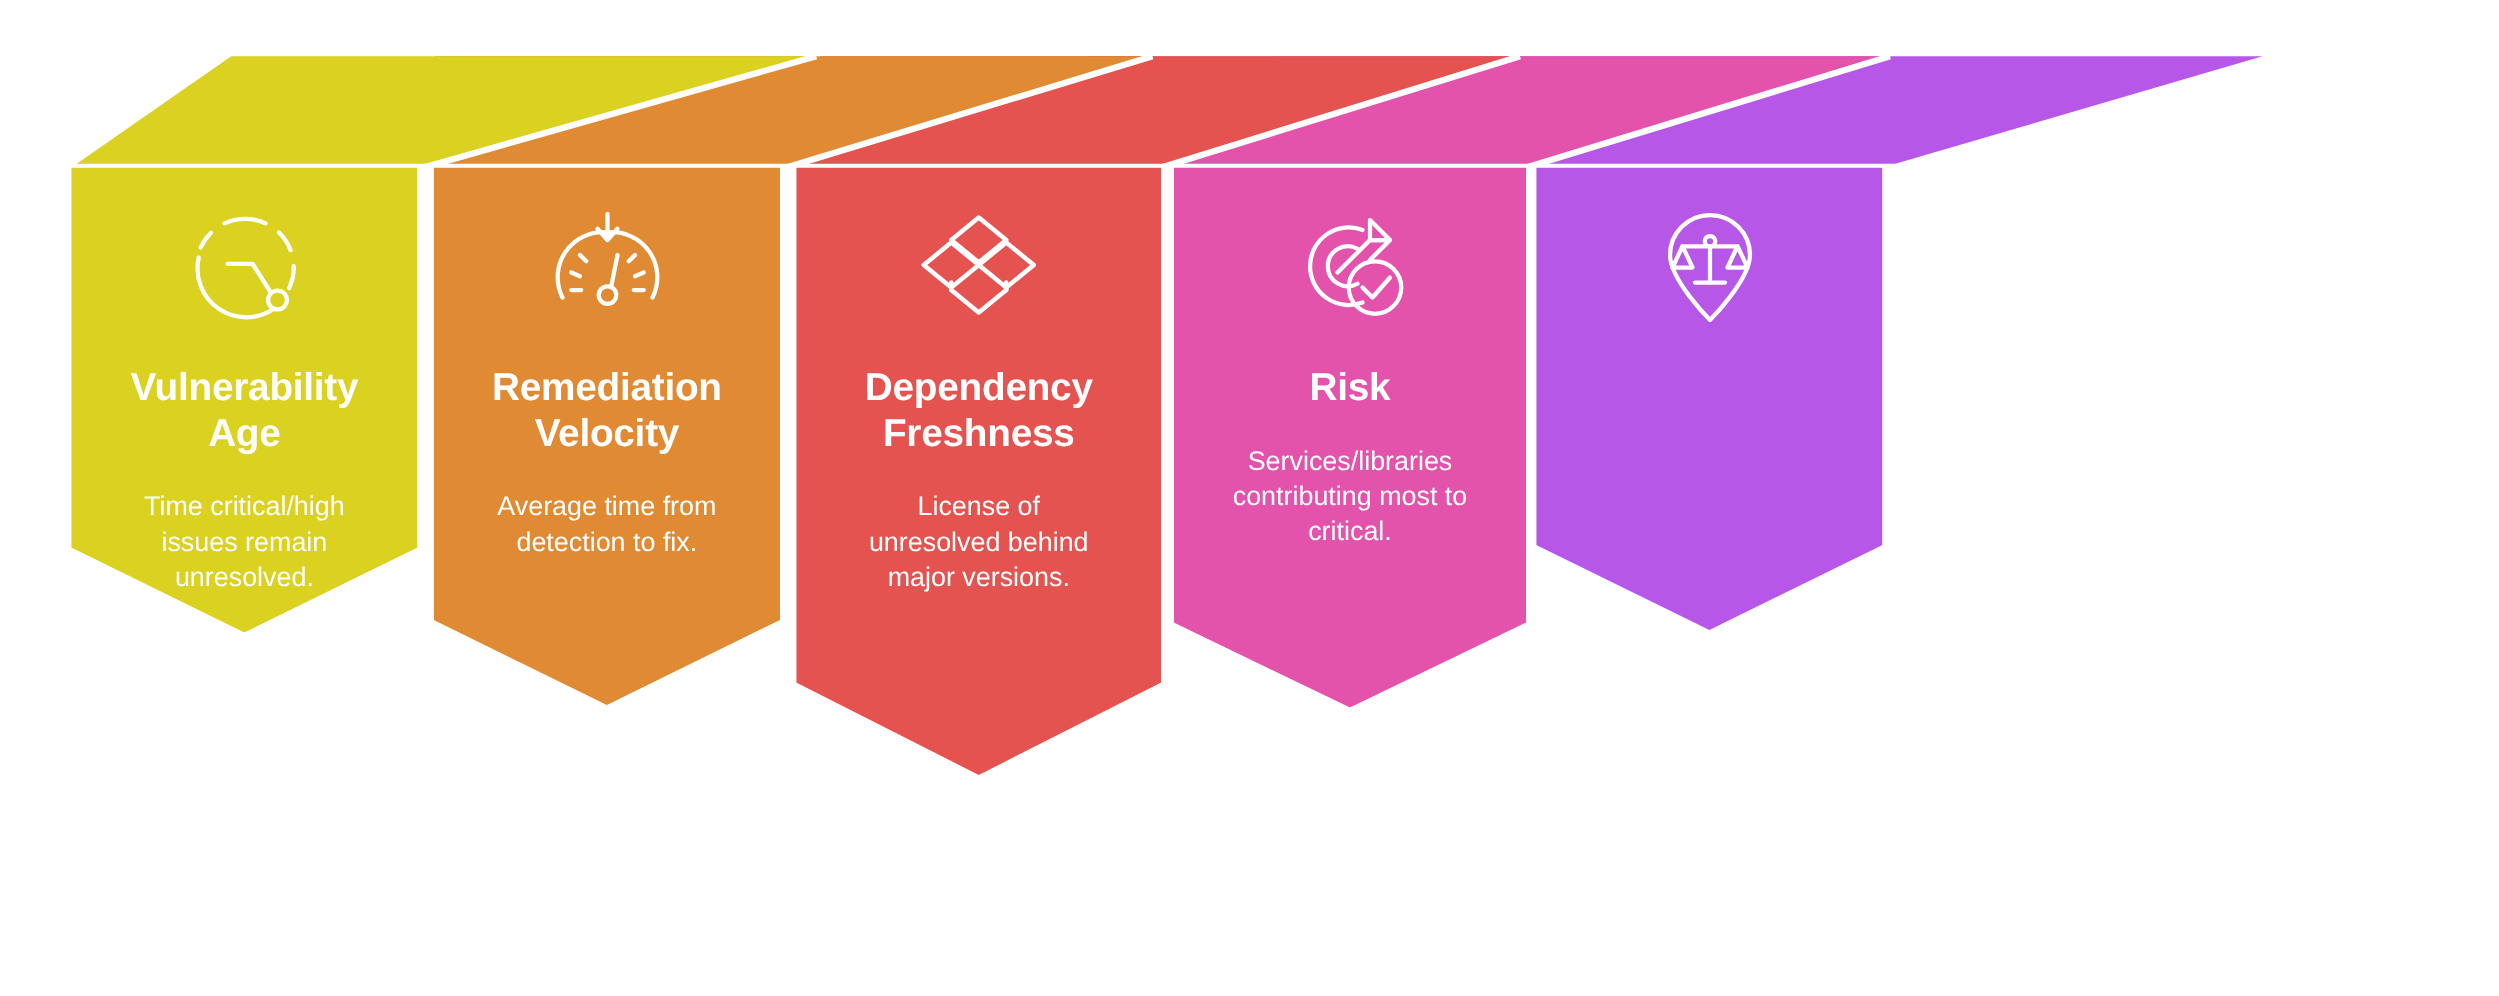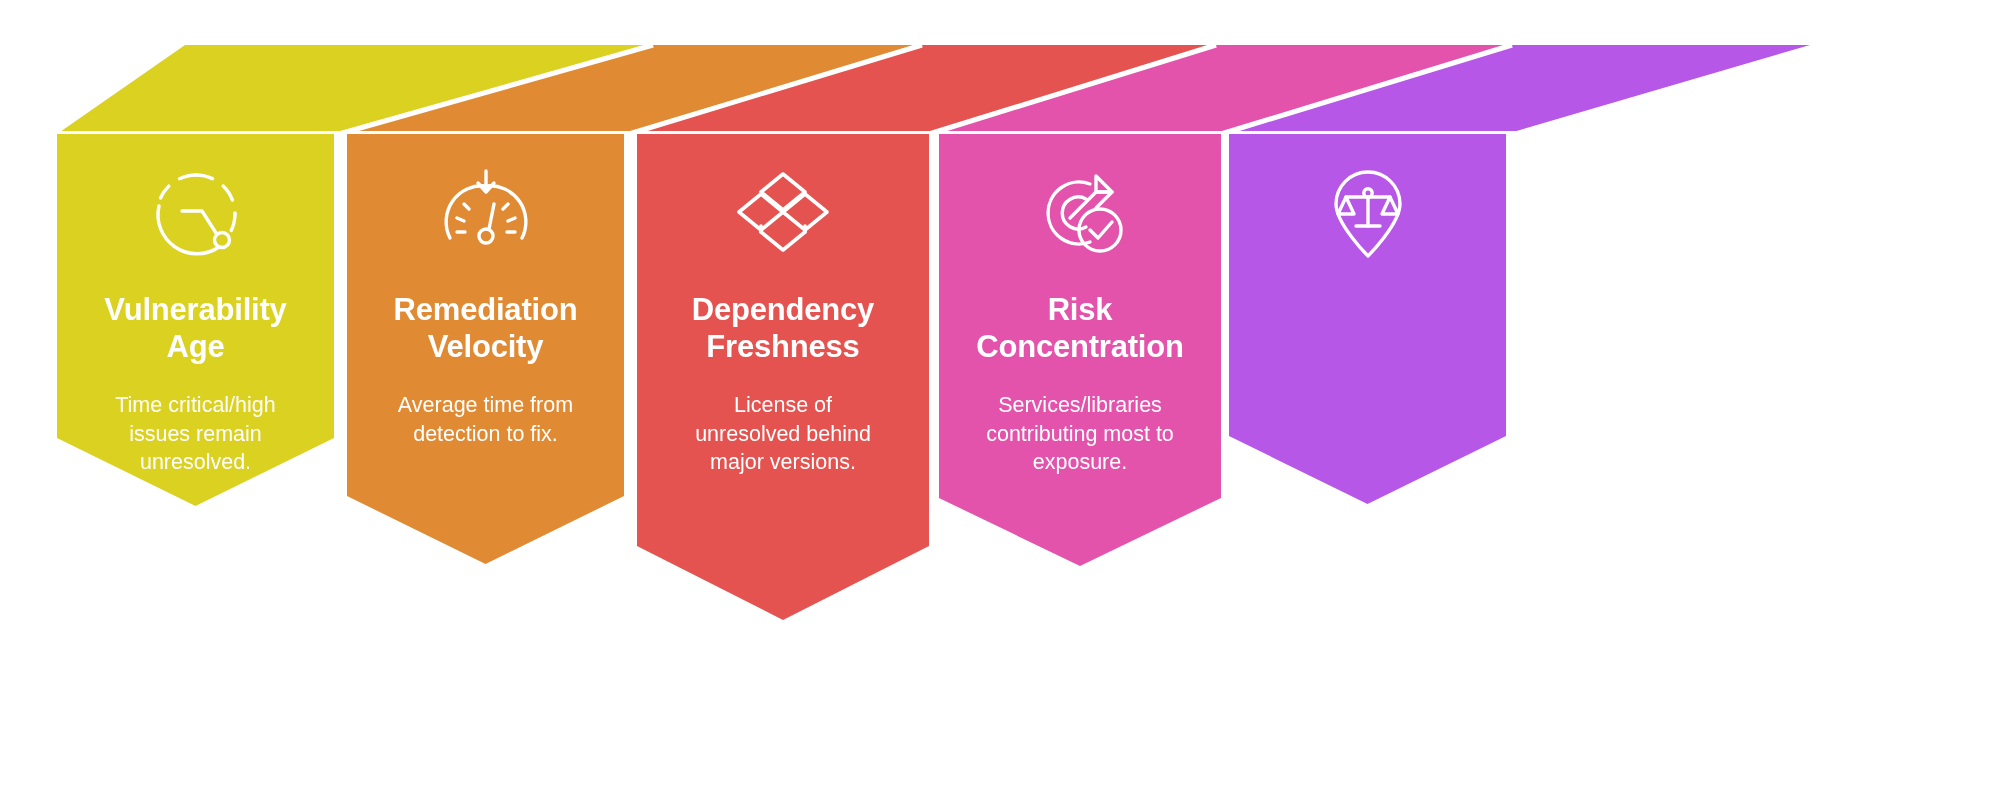--- a/index.html
+++ b/index.html
@@ -219,26 +219,25 @@
               <path d="M58 33 A16 16 0 1 0 58 61"></path>
               <path d="M42 52 L68 26"></path>
               <path d="M68 26 L68 10 L84 26 L68 26"></path>
               <path d="M68 26 L84 26 L68 42"></path>
               <circle cx="72" cy="64" r="21"></circle>
               <path d="M62 64 L70 72 L84 56"></path>
             </svg>
           </div>
           <div class="card-title">
             <span>Risk</span><br>
-            <span>Concentration</span>
           </div>
           <div class="card-desc">
             <span>Services/libraries</span><br>
             <span>contributing most to</span><br>
-            <span>exposure.</span>
+            <span>critical.</span>
           </div>
         </div>
       </div>
     </div>
 
     <div class="pennant" style="left:1229px; width:277px; height:370px;">
       <div class="pennant-body">
         <svg class="pennant-shape" viewBox="0 0 277 370" preserveAspectRatio="none">
           <polygon points="0,0 277,0 277,302 138.5,370 0,302" fill="#B657E8"></polygon>
         </svg>

